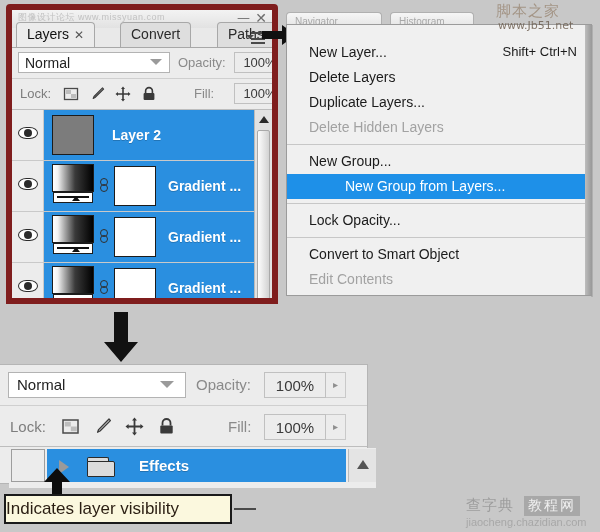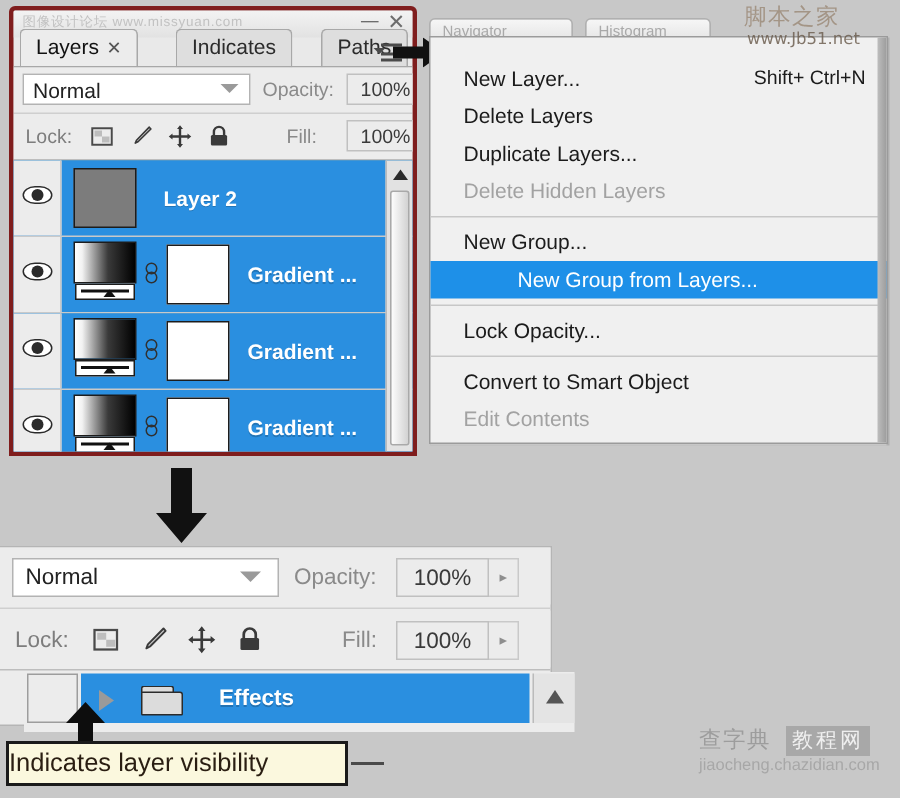--- a/index.html
+++ b/index.html
@@ -10,21 +10,21 @@
     position:relative;
     overflow:hidden;
     -webkit-font-smoothing:none;
   }
   .abs{position:absolute;}
 
   
   #layers-panel{
     left:6px;top:4px;width:272px;height:300px;
     background:#e9e9e9;
-    border:3px solid #7f1d1d;
+    border:6px solid #7f1d1d;
     border-radius:4px 4px 0 0;
     box-sizing:border-box;
     overflow:hidden;
   }
   #panel-titlebar{
     position:absolute;left:0;top:0;width:100%;height:18px;
     background:linear-gradient(#f3f3f3,#e2e2e2);
   }
   #watermark-top{
     position:absolute;left:6px;top:1px;
@@ -269,21 +269,21 @@
     border:1px solid #c0c0c0;background:#ececec;box-sizing:border-box;
     font-size:15px;color:#3a3a3a;text-align:center;padding-top:4px;
   }
   #bp-fill-step{
     position:absolute;left:326px;top:7px;width:20px;height:26px;
     border:1px solid #c9c9c9;border-left:none;background:#ececec;box-sizing:border-box;
     font-size:10px;color:#8e8e8e;text-align:center;padding-top:6px;
   }
   #bp-sep2{position:absolute;left:0;top:81px;width:100%;height:1px;background:#bdbdbd;}
   #bp-row{
-    position:absolute;left:16px;top:83px;width:100%;height:40px;background:#ececec;
+    position:absolute;left:9px;top:83px;width:100%;height:40px;background:#ececec;
   }
   #bp-eyecell{
     position:absolute;left:2px;top:1px;width:34px;height:33px;
     background:#ececec;border:1px solid #9d9d9d;box-sizing:border-box;
   }
   #bp-rowsel{
     position:absolute;left:38px;top:1px;right:30px;height:33px;background:#2a8fe0;
   }
   #bp-disclose{
     position:absolute;left:12px;top:11px;width:0;height:0;
@@ -318,21 +318,21 @@
     position:absolute;left:4px;top:494px;width:228px;height:30px;
     background:#fbf8de;border:2px solid #1a1a1a;box-sizing:border-box;
     font-size:17px;color:#2a1e12;padding:3px 0;white-space:nowrap;
   }
   #tooltip-line{
     position:absolute;left:234px;top:508px;width:22px;height:2px;background:#4a4a4a;
   }
 
   
   #watermark-bottom{
-    position:absolute;right:4px;bottom:14px;width:130px;height:34px;
+    position:absolute;right:4px;bottom:2px;width:130px;height:34px;
     opacity:.72;
   }
   #wm-cn{
     position:absolute;left:0;top:0;font-size:15px;color:#8d8d8d;
     font-family:"DejaVu Sans",sans-serif;letter-spacing:1px;
   }
   #wm-box{
     position:absolute;left:58px;top:0px;font-size:14px;color:#fff;
     background:#9c9c9c;padding:1px 4px;letter-spacing:2px;
     font-family:"DejaVu Sans",sans-serif;
@@ -350,21 +350,21 @@
     <div id="watermark-top">图像设计论坛  www.missyuan.com</div>
     <div class="win-btn" id="btn-min">—</div>
     <div class="win-btn" id="btn-close">✕</div>
   </div>
 
   <div id="tabs-row">
     <div class="tab active" id="tab-layers">
       <span>Layers</span><span class="tab-x">✕</span>
     </div>
     <div class="tab" id="tab-channels">
-      <span>Indicates</span>
+      <span>Convert</span>
     </div>
     <div class="tab" id="tab-paths">
       <span>Paths</span>
     </div>
   </div>
   <div id="tabs-underline"></div>
 
   <div id="panel-menu-btn">
     <span class="tri"></span>
     <span class="ln"></span>

